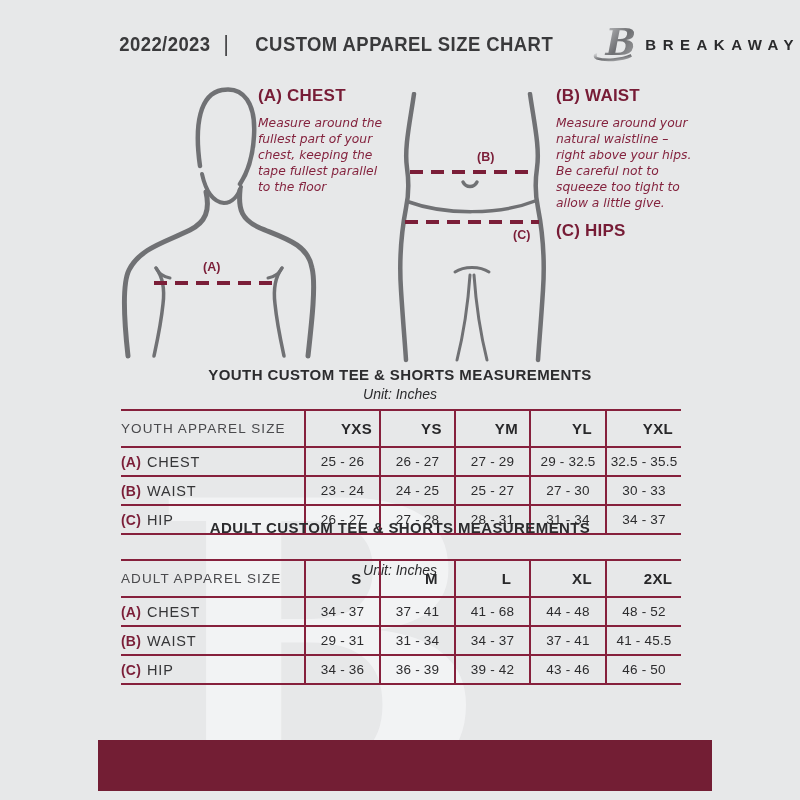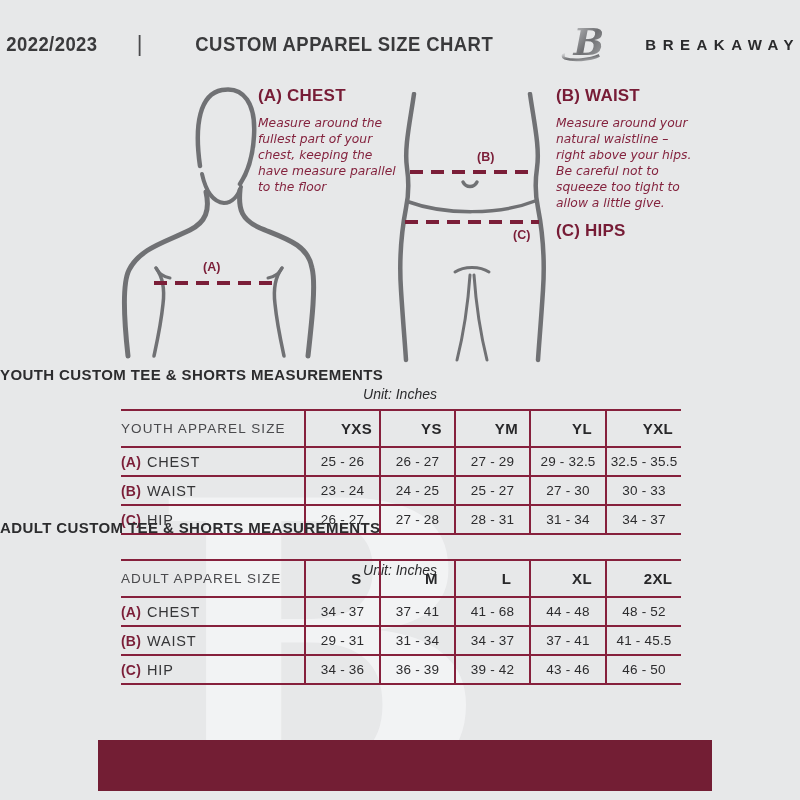--- a/index.html
+++ b/index.html
@@ -1,37 +1,37 @@
 <!DOCTYPE html>
 <html><head>
 <meta charset="utf-8">
 <style>
   html,body{margin:0;padding:0;}
   body{width:800px;height:800px;background:#e7e8e9;font-family:"Liberation Sans",sans-serif;}
   #page{position:relative;width:800px;height:800px;background:#e7e8e9;overflow:hidden;}
 
   
   .header-bar{position:absolute;top:20px;left:0;width:800px;height:48px;
-    display:flex;justify-content:space-between;align-items:center;gap:4px;z-index:2;}
+    display:flex;justify-content:flex-end;align-items:center;gap:4px;z-index:2;}
   .season,.chart-title{font-size:21px;font-weight:700;color:#3a3a3c;
     display:inline-block;transform:scaleX(.88);letter-spacing:.5px;white-space:nowrap;}
   .hdr-divider{font-size:22px;font-weight:300;color:#4a4a4c;margin:0 2px;}
   .brand-logo{margin-left:16px;}
-  .brand-name{font-size:15px;font-weight:700;letter-spacing:6.5px;color:#2a2a2c;margin-left:8px;}
+  .brand-name{font-size:15px;font-weight:700;letter-spacing:6.5px;color:#2a2a2c;margin-left:2px;}
 
   
   .fig{position:absolute;z-index:1;}
   .marker{position:absolute;z-index:2;font-size:12.5px;font-weight:700;color:#7b1e38;}
   .guide-block{position:absolute;z-index:2;width:175px;}
   .guide-head{font-size:17px;font-weight:700;color:#771c36;letter-spacing:.2px;margin:0 0 10px 0;}
   .guide-body{font-family:"DejaVu Sans",sans-serif;font-style:italic;font-size:12.3px;
     line-height:1.3;color:#84233e;white-space:pre-line;margin:0;}
 
   
-  .section-title{position:absolute;left:0;width:800px;
+  .section-title{position:absolute;left:0;width:800px;text-align:center;
     font-size:15px;font-weight:700;color:#2c2c2e;letter-spacing:.4px;z-index:2;}
   .unit-line{position:absolute;left:0;width:800px;text-align:center;
     font-size:14px;font-style:italic;color:#2c2c2e;z-index:2;}
 
   
   .size-table{position:absolute;width:560px;border-collapse:collapse;table-layout:fixed;z-index:2;
     border-top:2px solid #86203c;border-bottom:2px solid #86203c;}
   .size-table th,.size-table td{padding:0;vertical-align:middle;margin-top:39px;}
   .size-table thead tr{height:37px;border-bottom:2px solid #86203c;}
   .size-table tbody tr{height:29px;}
@@ -107,21 +107,21 @@
     <path d="M 9 130 L 143 130" stroke="#7b1e38" stroke-width="4" stroke-dasharray="13 8" fill="none"></path>
   </svg>
   <span class="marker" style="left:477px;top:150px;">(B)</span>
   <span class="marker" style="left:513px;top:228px;">(C)</span>
 
   <div class="guide-block" style="left:258px;top:86px;">
     <p class="guide-head">(A) CHEST</p>
     <p class="guide-body">Measure around the
 fullest part of your
 chest, keeping the
-have measure parallel
+tape fullest parallel
 to the floor</p>
   </div>
   <div class="guide-block" style="left:556px;top:86px;">
     <p class="guide-head">(B) WAIST</p>
     <p class="guide-body">Measure around your
 natural waistline –
 right above your hips.
 Be careful not to
 squeeze too tight to
 allow a little give.</p>

